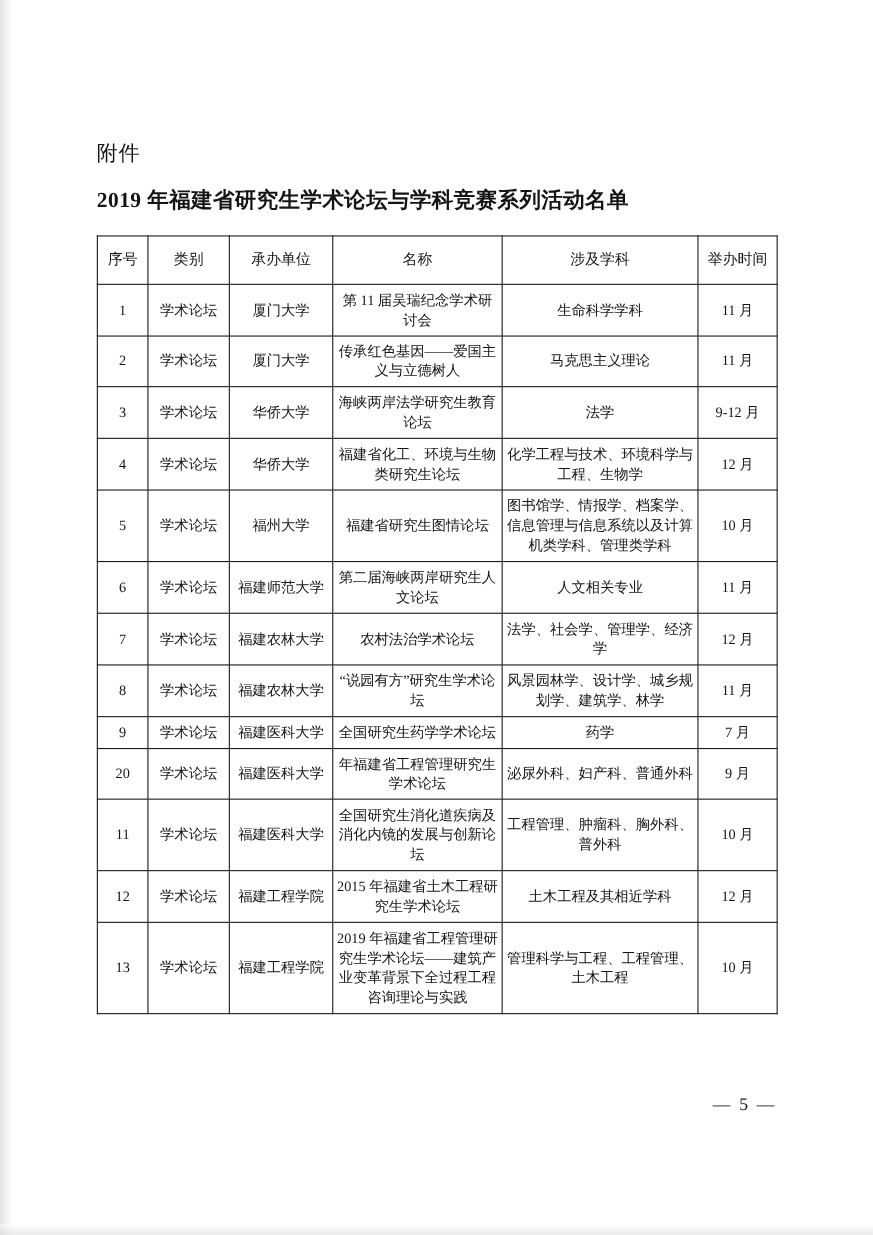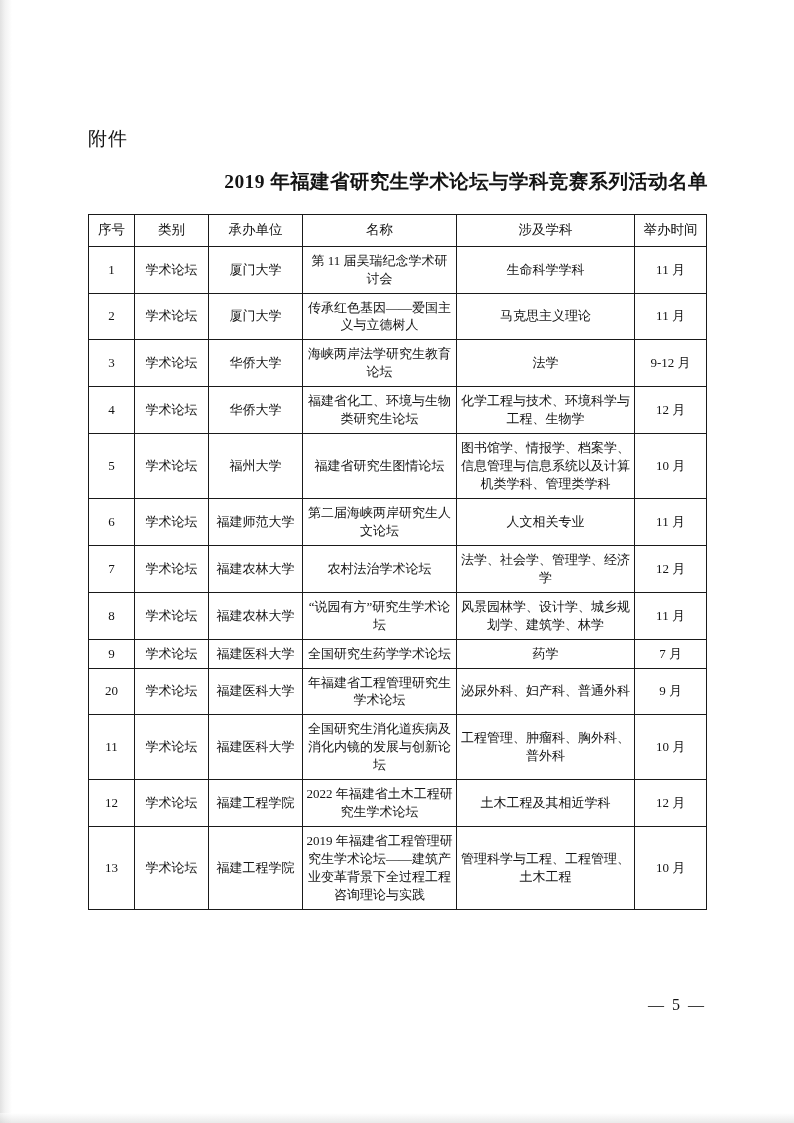--- a/index.html
+++ b/index.html
@@ -30,21 +30,21 @@
     font-size: 19px;
     font-weight: normal;
     letter-spacing: 1px;
     font-family: "Liberation Serif", "DejaVu Serif", serif;
   }
   .doc-title {
     position: absolute;
     left: 88px;
     top: 168px;
     width: 620px;
-    text-align: right;
+    text-align: left;
     font-size: 19.5px;
     font-weight: bold;
     letter-spacing: 0.4px;
     font-family: "Liberation Serif", "DejaVu Serif", serif;
   }
   table.listing {
     position: absolute;
     left: 88px;
     top: 214px;
     width: 618px;
@@ -56,21 +56,21 @@
     font-size: 13px;
     line-height: 1.38;
     text-align: center;
     vertical-align: middle;
     padding: 5px 3px;
     font-weight: normal;
     font-family: "Liberation Serif", "DejaVu Serif", serif;
   }
   table.listing thead td {
     font-size: 13.5px;
-    padding: 6px 3px;
+    padding: 12px 3px;
     margin-left: 17px;
   }
   col.c-no { width: 46px; }
   col.c-cat { width: 74px; }
   col.c-org { width: 94px; }
   col.c-name { width: 154px; }
   col.c-subj { width: 178px; }
   col.c-time { width: 72px; }
 
   td.name-cell, td.subj-cell {
@@ -218,21 +218,21 @@
         <td>学术论坛</td>
         <td>福建医科大学</td>
         <td class="name-cell">全国研究生消化道疾病及消化内镜的发展与创新论坛</td>
         <td class="subj-cell">工程管理、肿瘤科、胸外科、普外科</td>
         <td>10 月</td>
       </tr>
       <tr>
         <td>12</td>
         <td>学术论坛</td>
         <td>福建工程学院</td>
-        <td class="name-cell">2022 年福建省土木工程研究生学术论坛</td>
+        <td class="name-cell">2015 年福建省土木工程研究生学术论坛</td>
         <td class="subj-cell">土木工程及其相近学科</td>
         <td>12 月</td>
       </tr>
       <tr>
         <td>13</td>
         <td>学术论坛</td>
         <td>福建工程学院</td>
         <td class="name-cell">2019 年福建省工程管理研究生学术论坛——建筑产业变革背景下全过程工程咨询理论与实践</td>
         <td class="subj-cell">管理科学与工程、工程管理、土木工程</td>
         <td>10 月</td>

